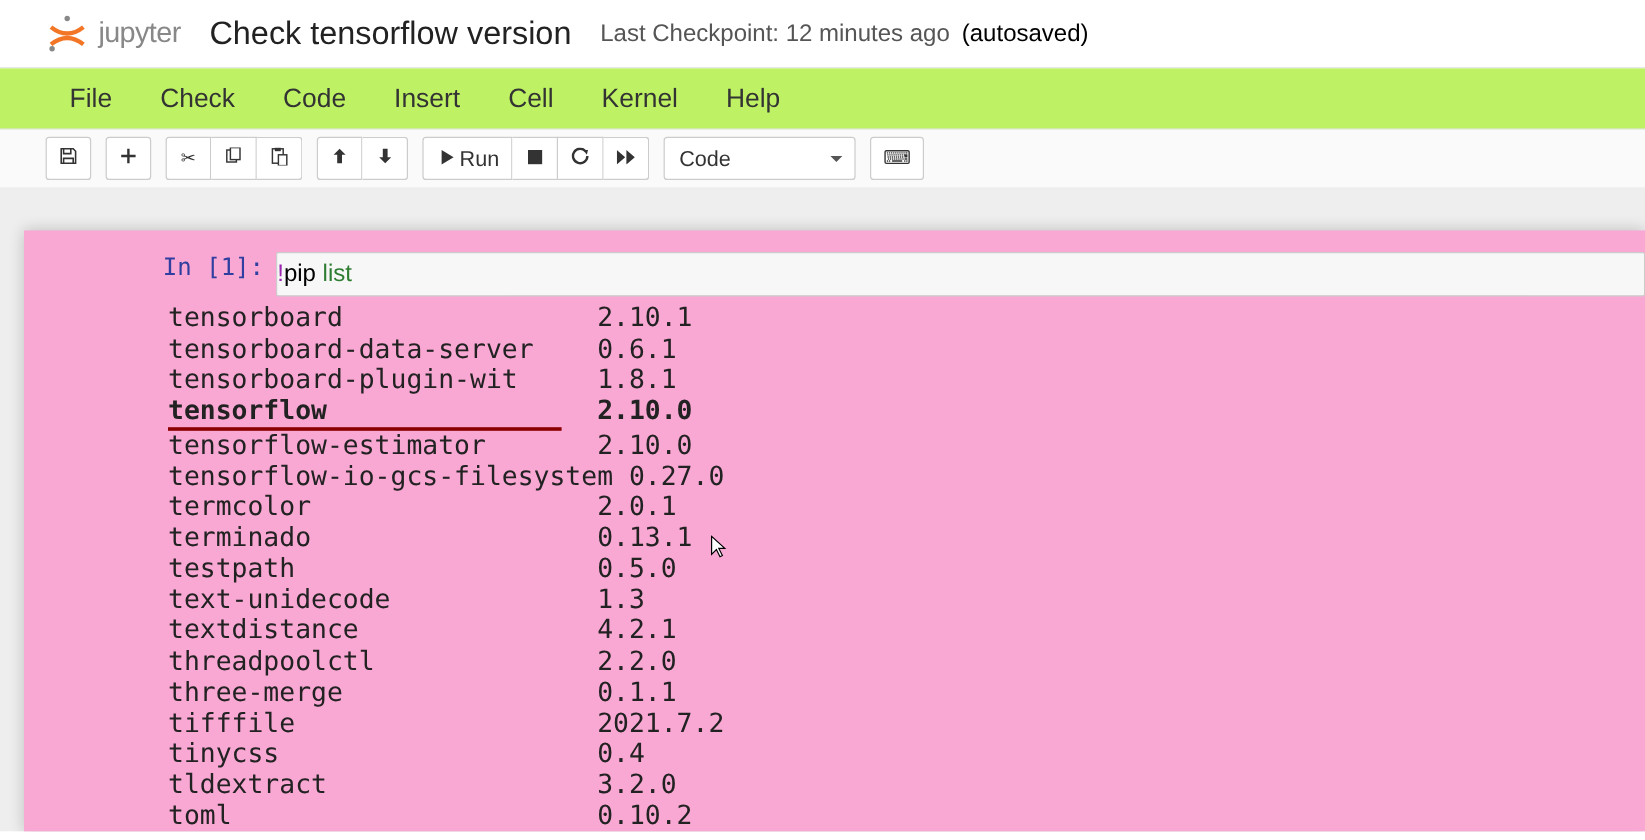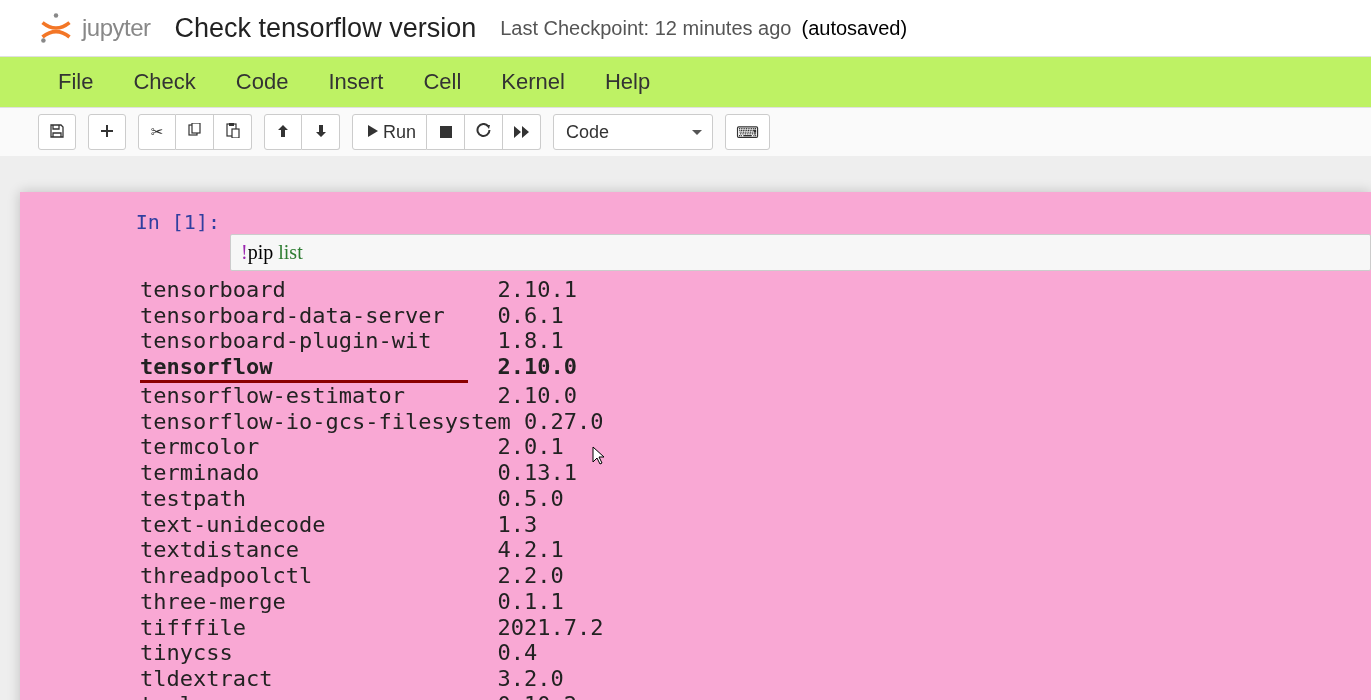--- a/index.html
+++ b/index.html
@@ -127,25 +127,24 @@
       text-align: right;
       padding-right: 10px;
       font-family: monospace;
       font-size: 20px;
       color: #303F9F;
     }
     .input-area {
       flex: 1;
       border: 1px solid #ccc;
       background: #f7f7f7;
-      padding: 6px 10px;
-      font-family: Liberation Serif, serif;
+      padding: 6px 0;
+      font-family: Liberation Sans, sans-serif;
       font-size: 20px;
       border-radius: 2px;
-      margin-top: 24px;
     }
     .code-magic { color: #9C27B0; }
     .code-cmd { color: #2e7d32; }
     .output-area {
       padding-left: 120px;
       padding-top: 6px;
       font-family: monospace;
       font-size: 22px;
       color: #222;
       white-space: pre;

